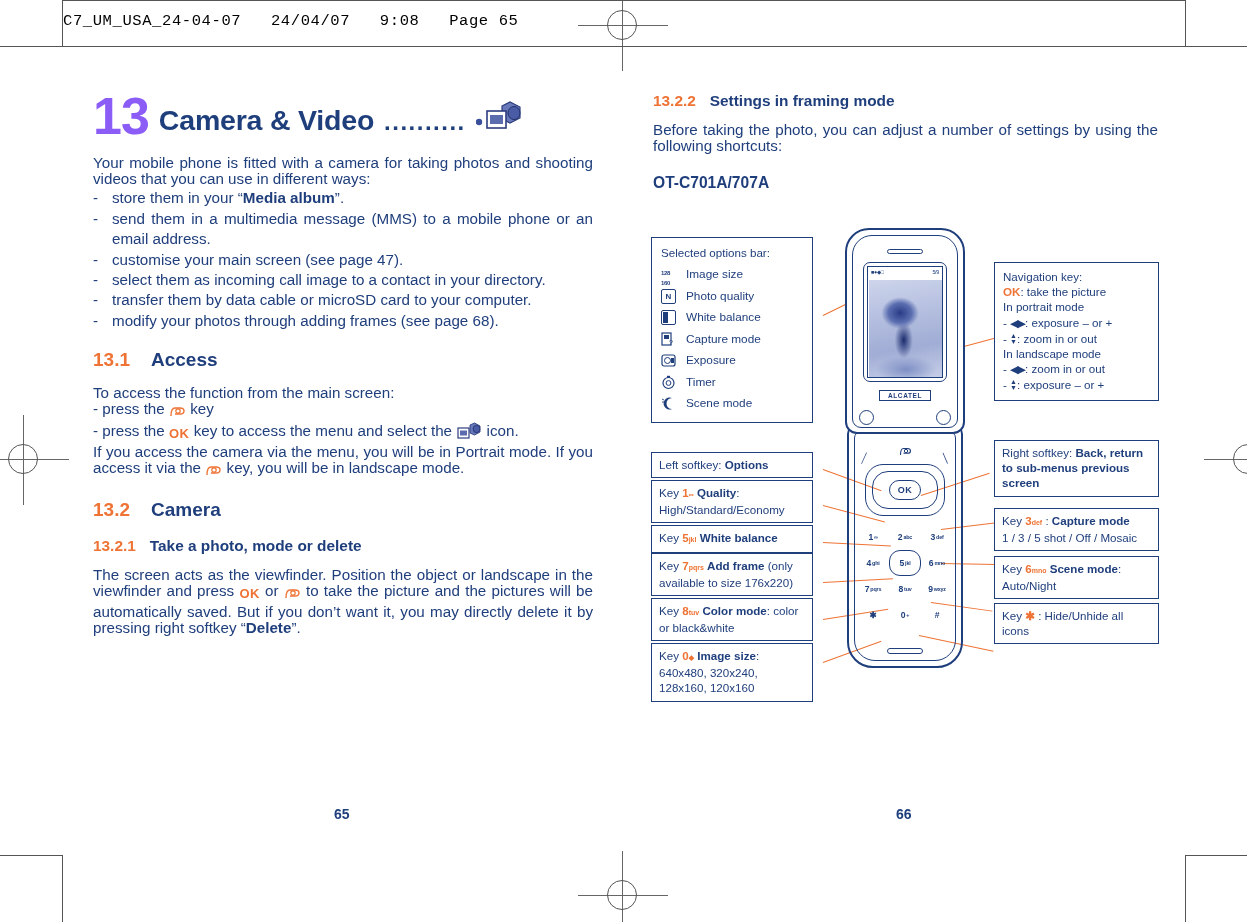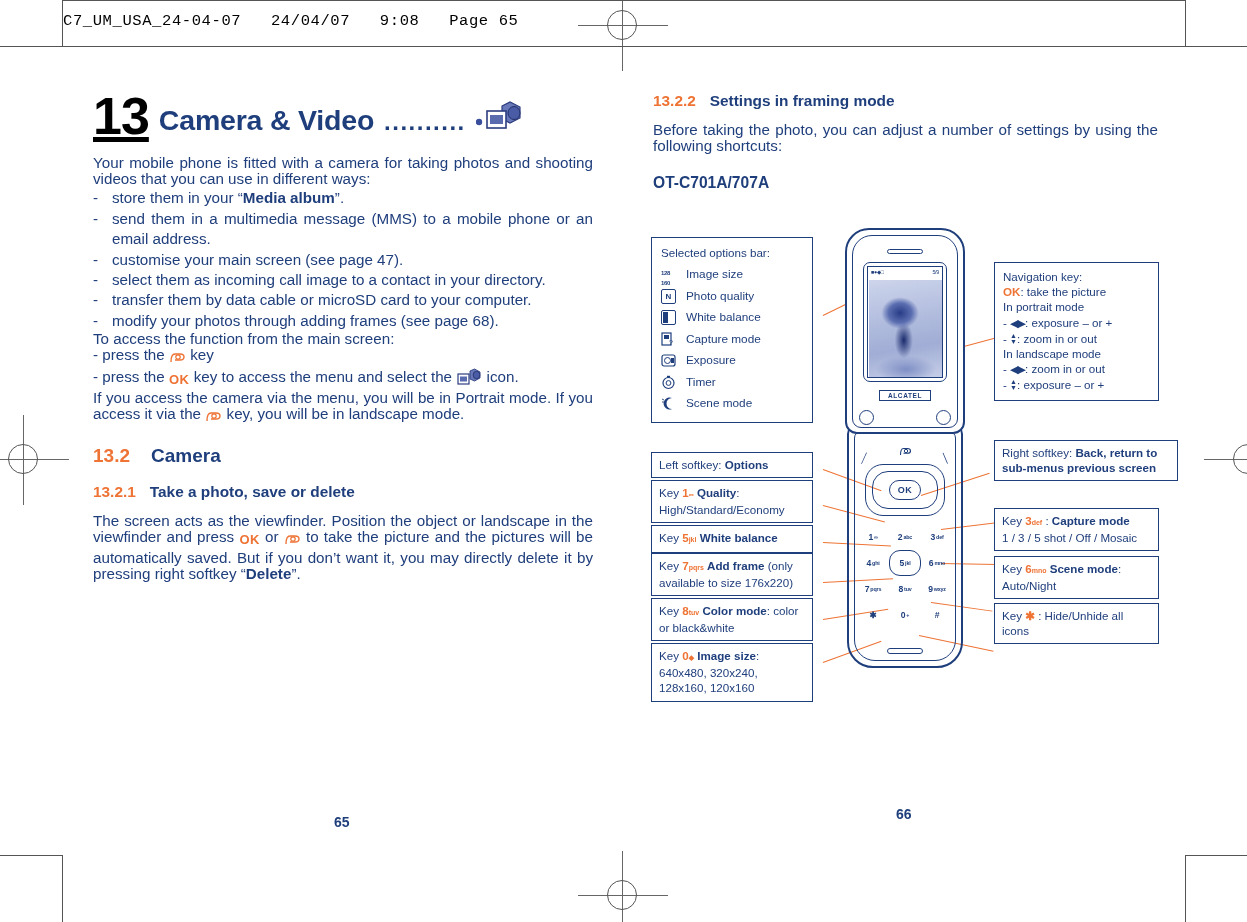--- a/index.html
+++ b/index.html
@@ -31,22 +31,22 @@
     white-space:pre; line-height:30px;
   }
 
   
   .col-left  { position:absolute; left:93px;  top:92px; width:500px; }
   .col-right { position:absolute; left:653px; top:88px; width:505px; }
 
   
   .chapter-row { display:flex; align-items:flex-start; gap:10px; }
   .chapter-num {
-    font-size:52px; font-weight:bold; color:#000000;
-    line-height:0.95; letter-spacing:-1px;text-decoration:underline;
+    font-size:52px; font-weight:bold; color:#8b5cf6;
+    line-height:0.95; letter-spacing:-1px;
   }
   .chapter-title {
     font-size:28.5px; font-weight:bold; color:#1F3E7C;
     line-height:1.0; padding-top:14px; letter-spacing:-0.2px;
     white-space:nowrap;
   }
   .chapter-dots {
     font-size:24px; font-weight:bold; color:#1F3E7C;
     padding-top:16px; letter-spacing:1.5px;
   }
@@ -248,20 +248,24 @@
     <li>
       <span class="dash">-</span>
       <span>transfer them by data cable or microSD card to your computer.</span>
     </li>
     <li>
       <span class="dash">-</span>
       <span>modify your photos through adding frames (see page 68).</span>
     </li>
   </ul>
 
+  <h2 class="sec">
+    <span class="n">13.1</span>
+    <span>Access</span>
+  </h2>
 
   <p class="body">To access the function from the main screen:</p>
 
   <p class="body sp">
     <span>- press the</span>
     <span class="inline-icon">
       <svg width="17" height="14" viewBox="0 0 17 14">
           <path d="M2 11 Q2 3 6 3 L11 3 Q15 3 15 6 Q15 9 11 9 L6 9" fill="none" stroke="#EE7334" stroke-width="1.4"></path>
           <circle cx="9" cy="6" r="2.2" fill="none" stroke="#EE7334" stroke-width="1.2"></circle>
         </svg>
@@ -295,21 +299,21 @@
     <span>key, you will be in landscape mode.</span>
   </p>
 
   <h2 class="sec">
     <span class="n">13.2</span>
     <span>Camera</span>
   </h2>
 
   <h3 class="sec">
     <span class="n">13.2.1</span>
-    <span>Take a photo, save or delete</span>
+    <span>Take a photo, mode or delete</span>
   </h3>
 
   <p class="body just">
     <span>The screen acts as the viewfinder. Position the object or landscape in the viewfinder and press</span>
     <span class="kok">OK</span>
     <span>or</span>
     <span class="inline-icon">
       <svg width="17" height="14" viewBox="0 0 17 14">
           <path d="M2 11 Q2 3 6 3 L11 3 Q15 3 15 6 Q15 9 11 9 L6 9" fill="none" stroke="#EE7334" stroke-width="1.4"></path>
           <circle cx="9" cy="6" r="2.2" fill="none" stroke="#EE7334" stroke-width="1.2"></circle>
@@ -454,21 +458,21 @@
   </div>
 
   <div class="callout" style="left:0px; top:361px; width:162px;">
     <span>Key </span><span class="keynum">8</span><span class="keynum" style="font-size:7px;">tuv</span>&nbsp;<b>Color mode</b><span>: color or black&amp;white</span>
   </div>
 
   <div class="callout" style="left:0px; top:406px; width:162px;">
     <span>Key </span><span class="keynum">0</span><span class="keynum" style="font-size:7px;">◆</span>&nbsp;<b>Image size</b><span>: 640x480, 320x240, 128x160, 120x160</span>
   </div>
 
-  <div class="callout" style="left:343px; top:203px; width:184px;">
+  <div class="callout" style="left:343px; top:203px; width:165px;">
     <span>Right softkey: </span><b>Back, return to sub-menus previous screen</b>
   </div>
 
   <div class="callout" style="left:343px; top:271px; width:165px;">
     <span>Key </span><span class="keynum">3</span><span class="keynum" style="font-size:7px;">def</span><span> : </span><b>Capture mode</b><br><span>1 / 3 / 5 shot / Off / Mosaic</span>
   </div>
 
   <div class="callout" style="left:343px; top:319px; width:165px;">
     <span>Key </span><span class="keynum">6</span><span class="keynum" style="font-size:7px;">mno</span>&nbsp;<b>Scene mode</b><span>: Auto/Night</span>
   </div>
@@ -556,14 +560,14 @@
         <span>0</span>
         <span class="sub">+</span>
       </div>
     <div class="key">
         <span>#</span>
       </div>
   </div>
   <div class="ph-mic"></div>
 </div>
 
-<div class="pagenum" style="left:334px; top:806px;margin-top:8px;">65</div>
+<div class="pagenum" style="left:334px; top:806px;">65</div>
 <div class="pagenum" style="left:896px; top:806px;">66</div>
 
 </body></html>

